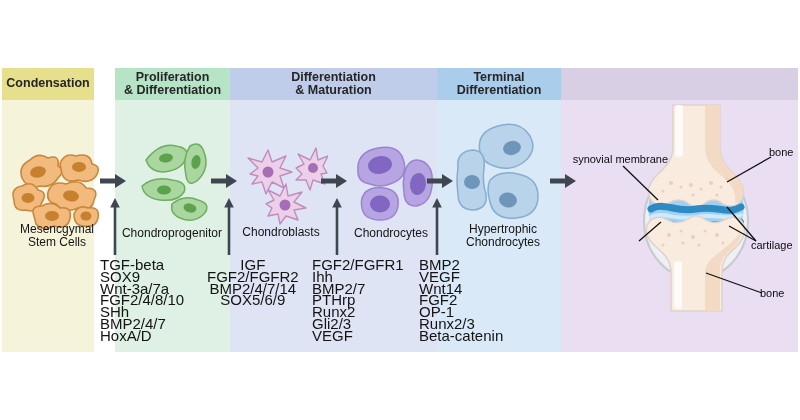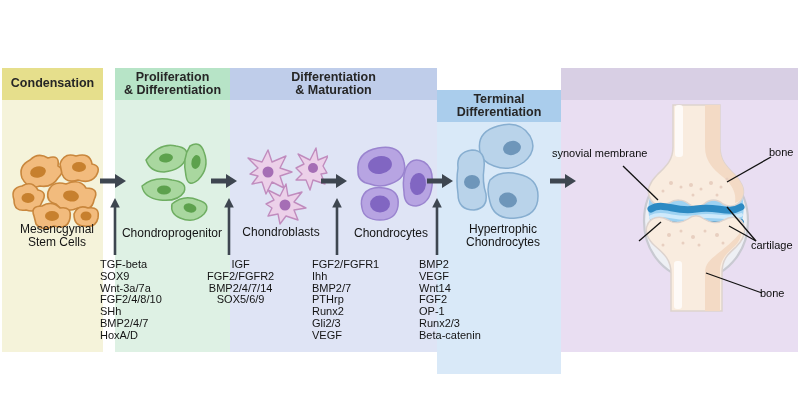--- a/index.html
+++ b/index.html
@@ -3,28 +3,28 @@
 <meta charset="utf-8">
 <style>
   html,body{margin:0;padding:0;background:#ffffff;}
   #canvas{position:relative;width:800px;height:420px;background:#ffffff;overflow:hidden;
           font-family:"Liberation Sans","DejaVu Sans",sans-serif;color:#161616;}
   .col{position:absolute;top:68px;height:284px;}
   .col .hd{position:absolute;left:0;top:0;width:100%;height:32px;display:flex;flex-direction:column;
            justify-content:center;align-items:center;font-size:12.5px;font-weight:600;line-height:13.5px;
            color:#262626;text-align:center;}
   .col .bd{position:absolute;left:0;top:32px;width:100%;height:252px;}
-  #col1{left:2px;width:101px;}   #col1 .hd{background:#e6df8c;} #col1 .bd{background:#f5f3da;}
+  #col1{left:2px;width:92px;}   #col1 .hd{background:#e6df8c;} #col1 .bd{background:#f5f3da;}
   #col2{left:115px;width:115px;} #col2 .hd{background:#b7e4c7;} #col2 .bd{background:#def1e4;}
   #col3{left:230px;width:207px;} #col3 .hd{background:#bfcdea;} #col3 .bd{background:#dfe4f5;}
-  #col4{left:437px;width:124px;margin-top:22px;} #col4 .hd{background:#aacdec;} #col4 .bd{background:#d9e9f8;}
+  #col4{left:437px;width:124px;} #col4 .hd{background:#aacdec;} #col4 .bd{background:#d9e9f8;}
   #col5{left:561px;width:237px;} #col5 .hd{background:#d8cfe4;} #col5 .bd{background:#e9def2;}
   .cellimg{position:absolute;}
   .stage-label{position:absolute;text-align:center;font-size:12px;line-height:12.5px;color:#141414;}
-  .factors{position:absolute;font-size:11px;line-height:11.8px;color:#141414;text-align:left;}
+  .factors{position:absolute;font-size:15px;line-height:11.8px;color:#141414;text-align:left;}
   .harrow{position:absolute;top:173px;width:26px;height:16px;}
   .varrow{position:absolute;top:198px;width:12px;height:57px;}
   .jlabel{position:absolute;font-size:11px;line-height:12px;color:#0d0d0d;}
   #overlay{position:absolute;left:0;top:0;width:800px;height:420px;pointer-events:none;}
 </style>
 </head>
 <body>
 
 <div id="canvas">
 
@@ -255,18 +255,18 @@
     <g stroke="#111111" stroke-width="1.3">
       <line x1="623" y1="166" x2="658" y2="200"></line>
       <line x1="771" y1="157" x2="727" y2="182"></line>
       <line x1="639" y1="241" x2="661" y2="222"></line>
       <line x1="756" y1="241" x2="727" y2="207"></line>
       <line x1="756" y1="241" x2="729" y2="226"></line>
       <line x1="762" y1="293" x2="706" y2="273"></line>
     </g>
   </svg>
 
-  <div class="jlabel" style="left:552px;top:147px;width:116px;">synovial membrane</div>
+  <div class="jlabel" style="left:552px;top:153px;width:116px;text-align:right;">synovial membrane</div>
   <div class="jlabel" style="left:769px;top:146px;">bone</div>
   <div class="jlabel" style="left:751px;top:239px;">cartilage</div>
   <div class="jlabel" style="left:760px;top:287px;">bone</div>
 
 </div>
 
 </body></html>

